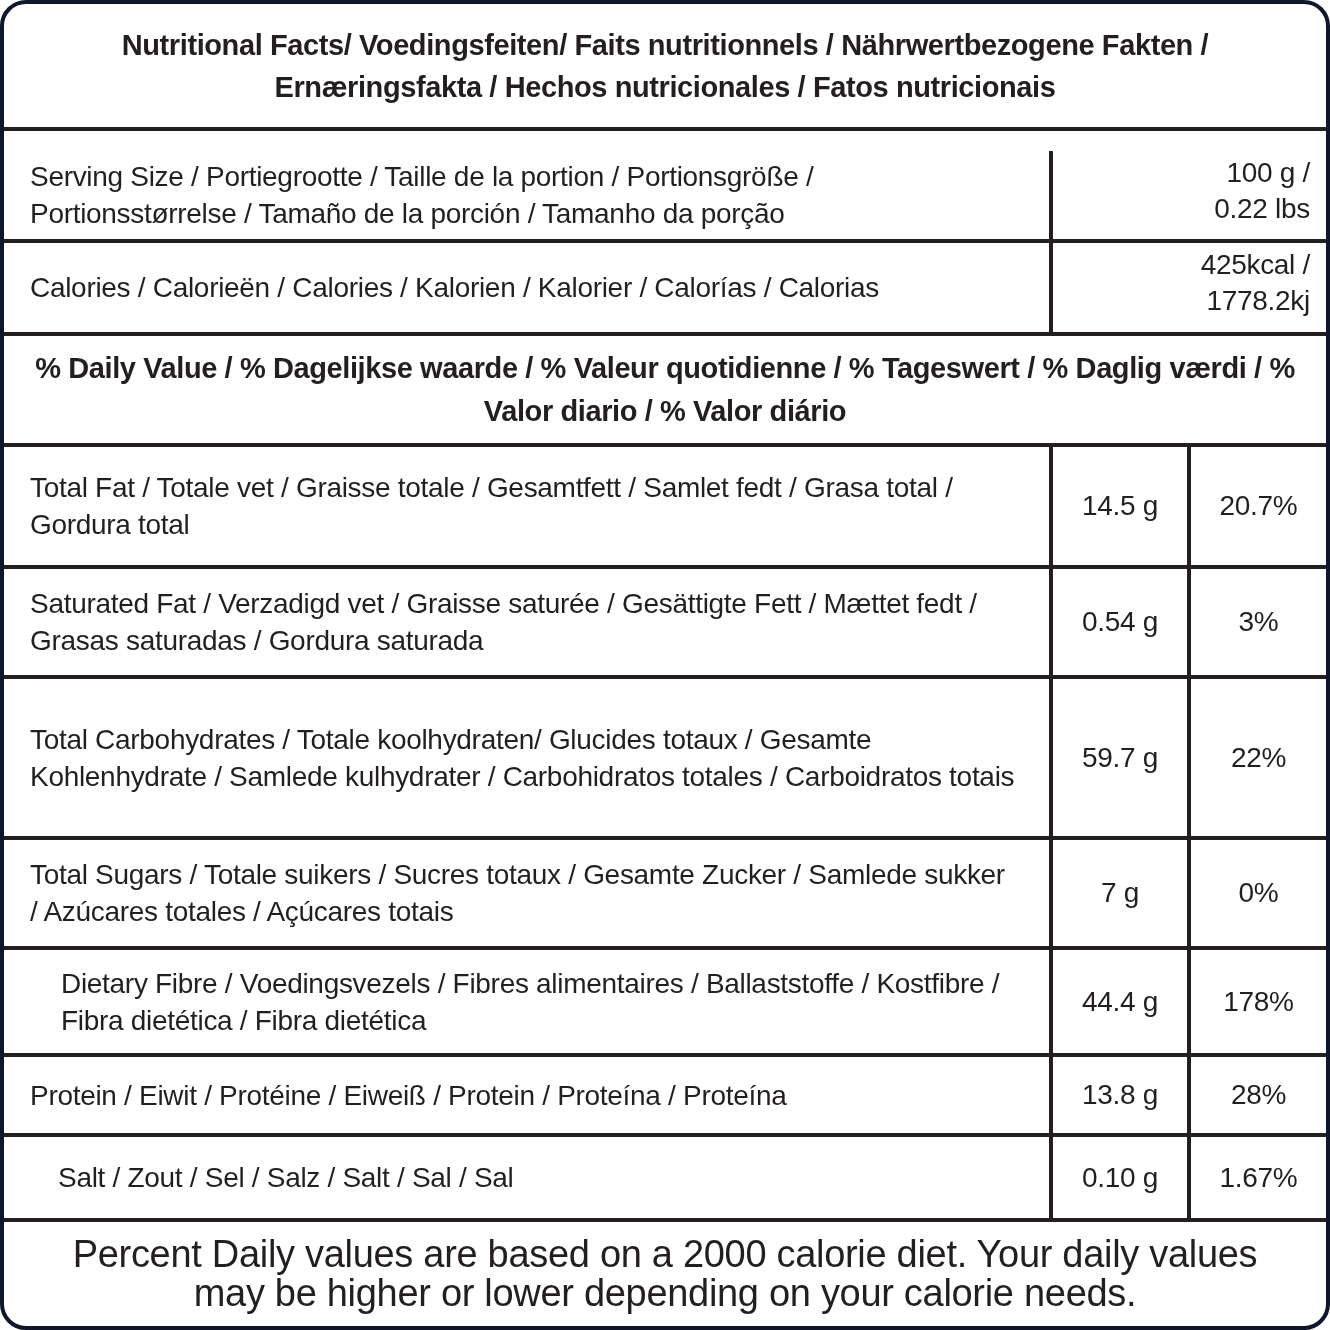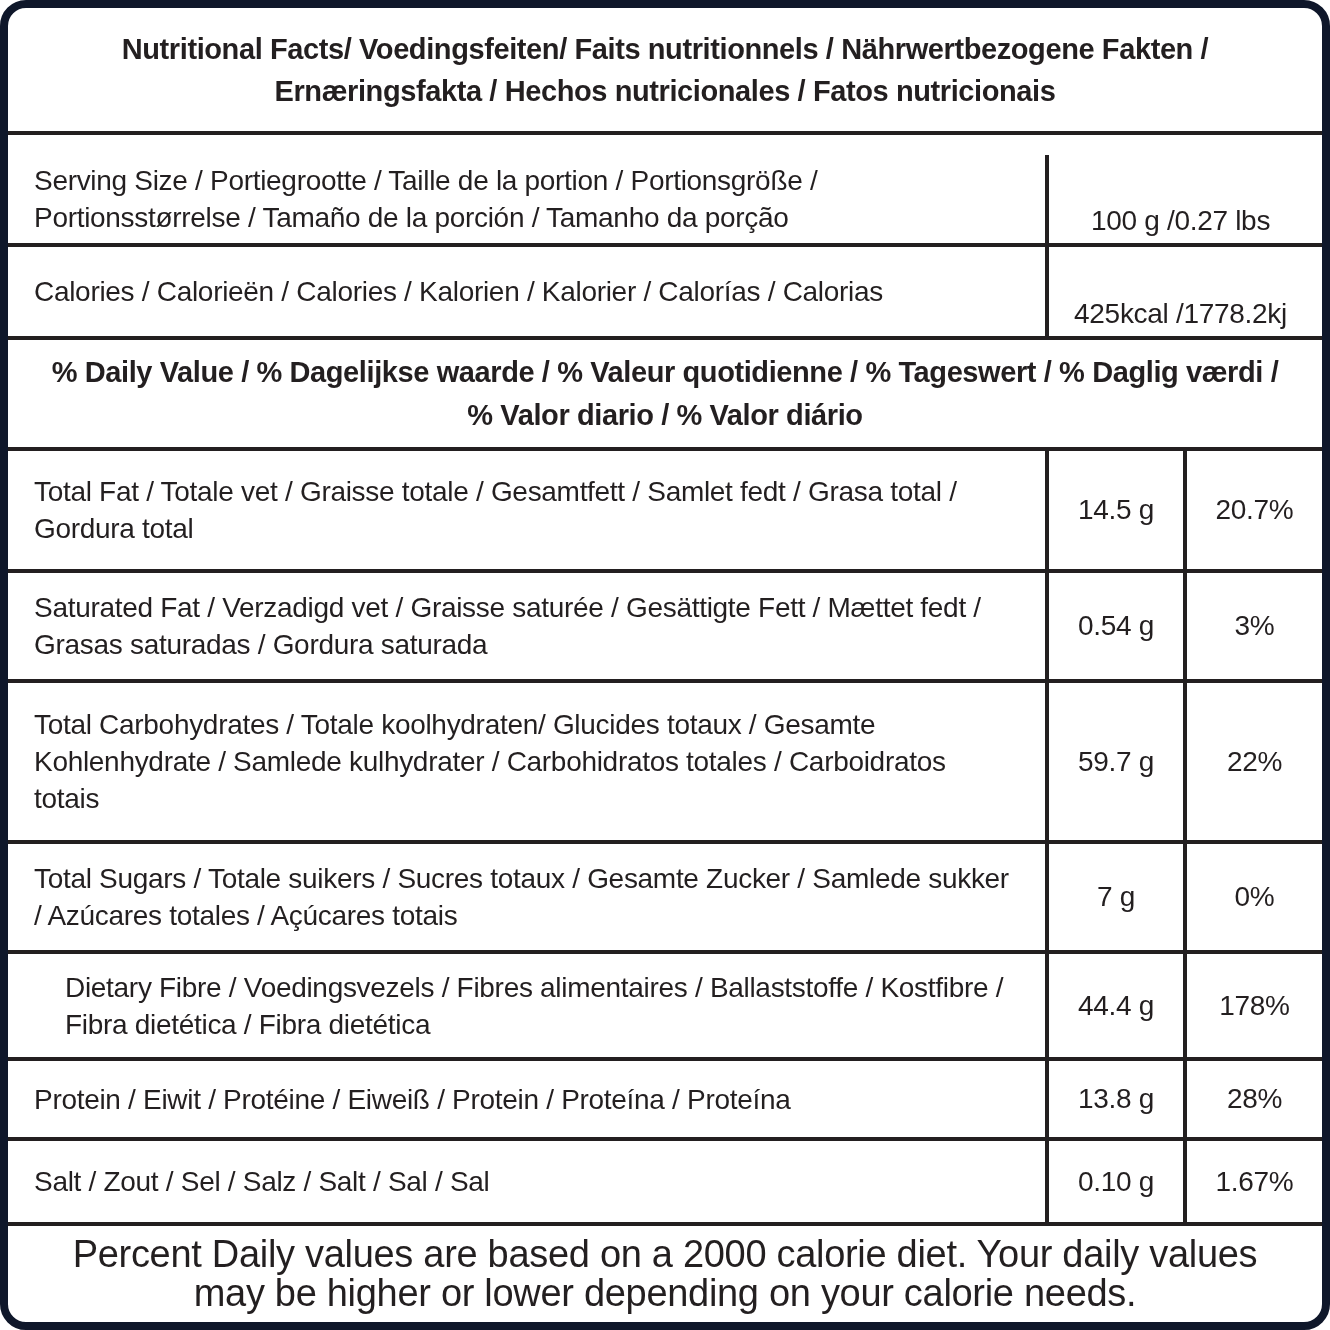--- a/index.html
+++ b/index.html
@@ -4,21 +4,21 @@
 <style>
   * { box-sizing: border-box; margin: 0; padding: 0; }
   body {
     width: 1330px; height: 1330px;
     background: #ffffff;
     font-family: "Liberation Sans", sans-serif;
     color: #231f20;
   }
   .label-box {
     width: 1330px; height: 1330px;
-    border: 8px solid #0f172a;
+    border: 4px solid #0f172a;
     border-radius: 26px;
     background: #ffffff;
     display: flex; flex-direction: column;
     overflow: hidden;
   }
   .row {
     display: flex;
     border-bottom: 4px solid #231f20;
     flex: 0 0 auto;
   }
@@ -27,21 +27,21 @@
   .r-header   { height: 127px; }
   .r-serving  { height: 92px; margin-top: 20px;  }
   .r-calories { height: 93px;  }
   .r-dv       { height: 111px; }
   .r-fat      { height: 122px; }
   .r-satfat   { height: 110px; }
   .r-carbs    { height: 161px; }
   .r-sugars   { height: 110px; }
   .r-fibre    { height: 107px; padding-left: 31px; }
   .r-protein  { height: 80px;  }
-  .r-salt     { height: 85px;  }
+  .r-salt     { height: 85px; padding-left: 28px;  }
 
   .title-cell {
     flex: 1; display: flex; align-items: center; justify-content: center;
     text-align: center;
     font-weight: bold; font-size: 29px; line-height: 42px;
     letter-spacing: -0.4px;
     padding: 0 18px;
   }
   .dv-cell {
     flex: 1; display: flex; align-items: center; justify-content: center;
@@ -52,22 +52,22 @@
   }
   .label-cell {
     flex: 1; display: flex; align-items: center;
     font-size: 28px; line-height: 37px;
     letter-spacing: -0.3px;
     padding: 6px 34px 6px 26px;
   }
   .value-cell {
     width: 277px; flex: 0 0 277px;
     border-left: 4px solid #231f20;
-    display: flex; flex-direction: row;
-    align-items: flex-end; justify-content: center;
+    display: flex; flex-direction: column;
+    align-items: flex-end; 
     font-size: 28px; line-height: 36px;
     letter-spacing: -0.3px;
     padding: 4px 16px 4px 6px;
     text-align: right;
   }
   .amount-cell {
     width: 138px; flex: 0 0 138px;
     border-left: 4px solid #231f20;
     display: flex; align-items: center; justify-content: center;
     font-size: 28px; letter-spacing: -0.3px;
@@ -95,21 +95,21 @@
 <div class="label-box">
 
   <div class="row r-header">
     <div class="title-cell">Nutritional Facts/ Voedingsfeiten/ Faits nutritionnels / Nährwertbezogene Fakten / Ernæringsfakta / Hechos nutricionales / Fatos nutricionais</div>
   </div>
 
   <div class="row r-serving">
     <div class="label-cell">Serving Size / Portiegrootte / Taille de la portion / Portionsgröße / Portionsstørrelse / Tamaño de la porción / Tamanho da porção</div>
     <div class="value-cell">
       <span class="vline">100 g /</span>
-      <span class="vline">0.27 lbs</span>
+      <span class="vline">0.22 lbs</span>
     </div>
   </div>
 
   <div class="row r-calories">
     <div class="label-cell">Calories / Calorieën / Calories / Kalorien / Kalorier / Calorías / Calorias</div>
     <div class="value-cell">
       <span class="vline">425kcal /</span>
       <span class="vline">1778.2kj</span>
     </div>
   </div>

